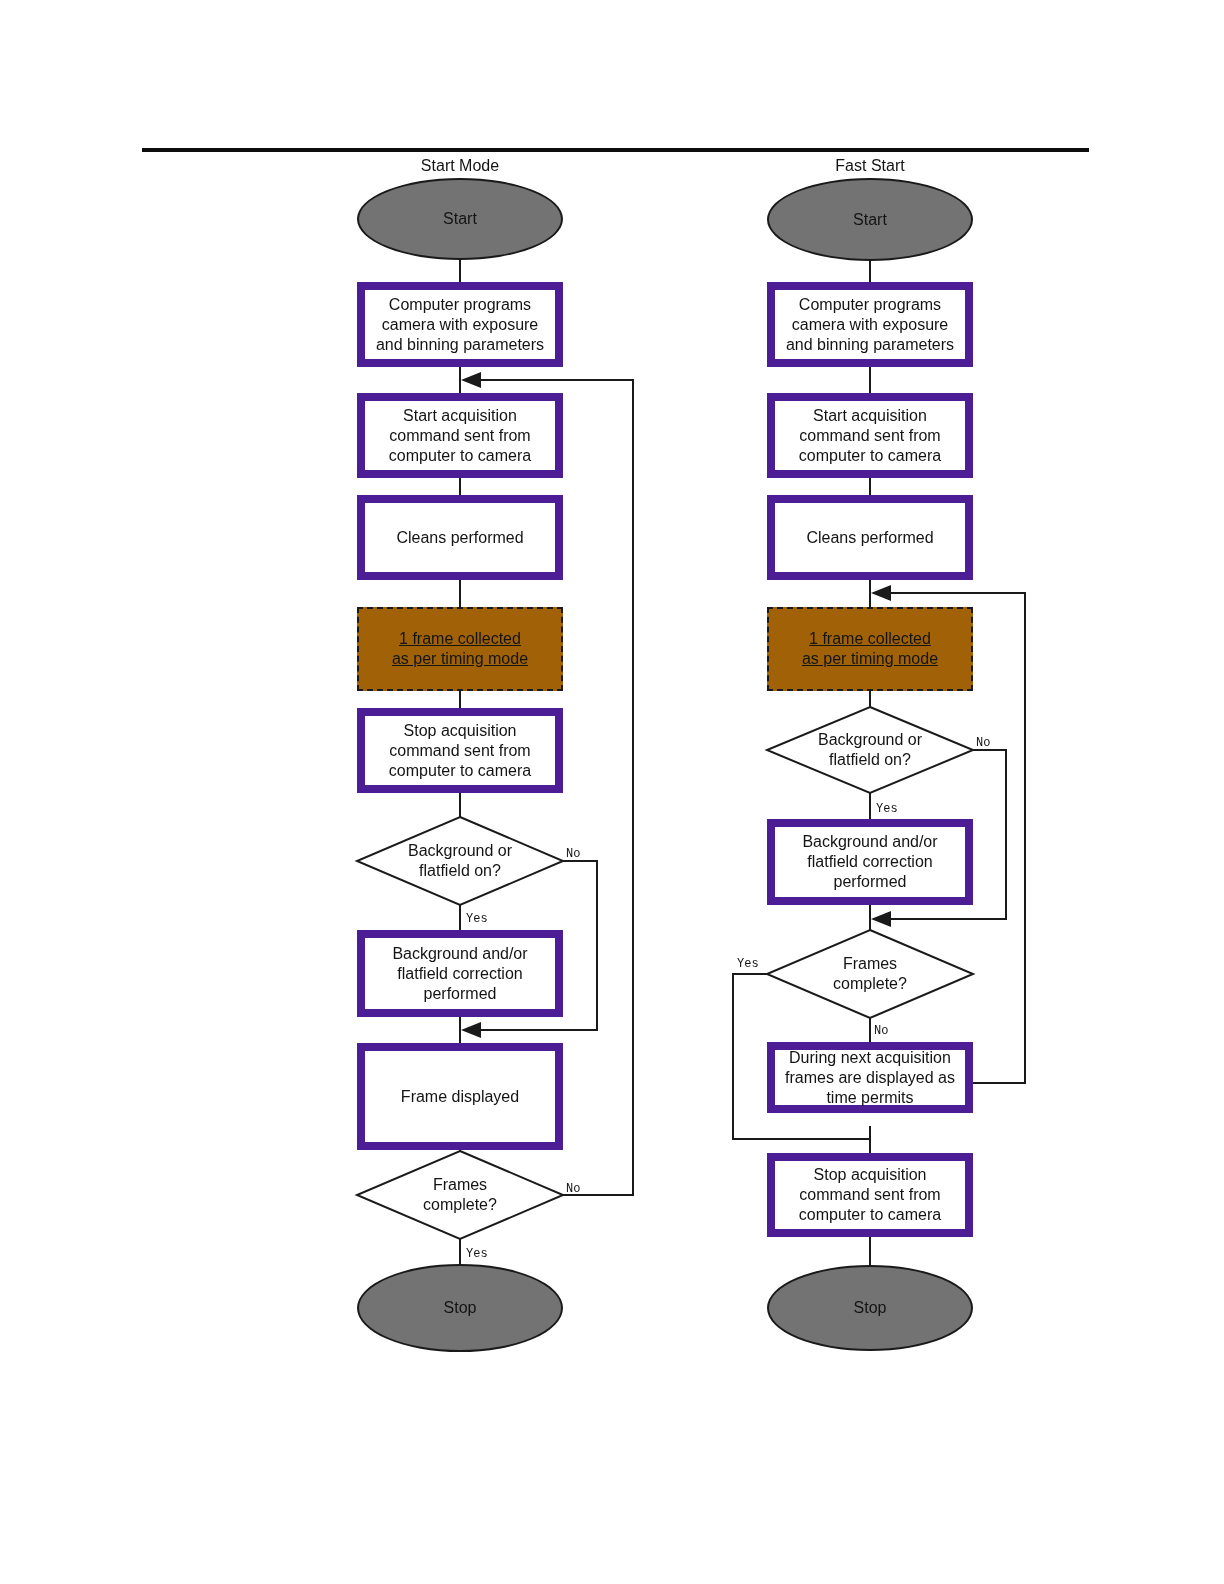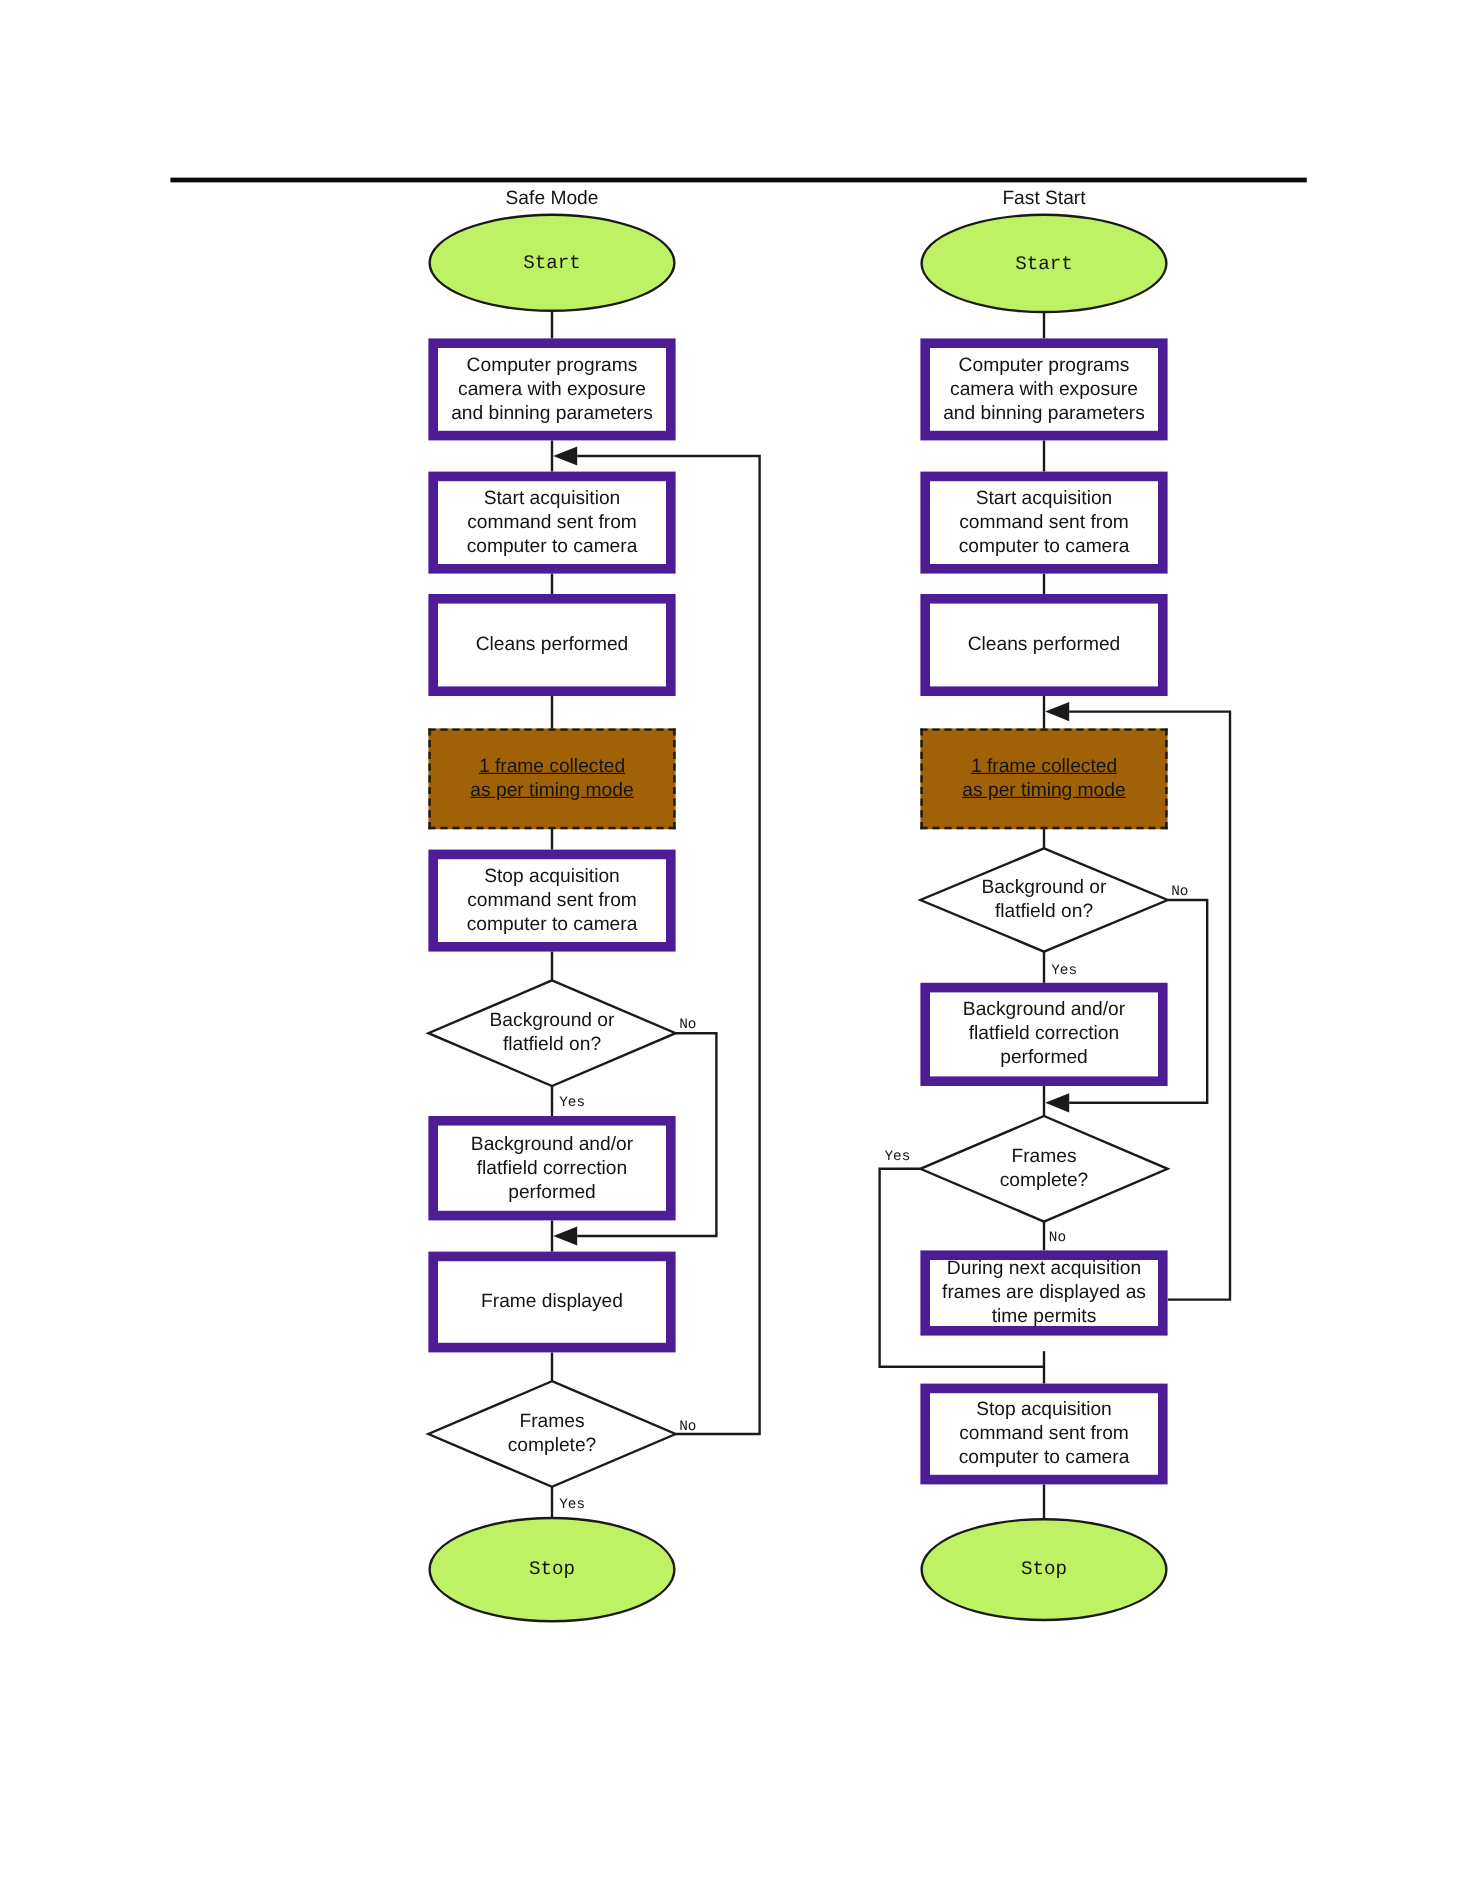--- a/index.html
+++ b/index.html
@@ -40,22 +40,21 @@
     background: #ffffff;
   }
   .dashed {
     border: 2px dashed #1a1a1a;
     background: #a16207;
     text-decoration: underline;
   }
   .ellipse {
     border: 2px solid #1a1a1a;
     border-radius: 50%;
-    background: #bef264;
-    font-family: Liberation Mono, monospace;
+    background: #737373;
   }
   .diamond-label {
     background: transparent;
     border: none;
   }
   .branch-label {
     position: absolute;
     font-size: 12px;
     line-height: 20px;
     z-index: 3;
@@ -140,21 +139,21 @@
     </g>
 
     <g>
       <polyline points="767,974 733,974 733,1139 870,1139"></polyline>
     </g>
 
     <polygon class="diamond" points="870,707 973,750 870,793 767,750"></polygon>
     <polygon class="diamond" points="870,930 973,974 870,1018 767,974"></polygon>
   </svg>
 
-  <div class="col-title" style="left:357px; top:156px;">Safe Mode</div>
+  <div class="col-title" style="left:357px; top:156px;">Start Mode</div>
 
   <div class="node ellipse" style="left:357px; top:178px; width:206px; height:82px;">Start</div>
 
   <div class="node box" style="left:357px; top:282px; width:206px; height:85px;">Computer programs
 camera with exposure
 and binning parameters</div>
 
   <div class="node box" style="left:357px; top:393px; width:206px; height:85px;">Start acquisition
 command sent from
 computer to camera</div>
@@ -171,21 +170,21 @@
   <div class="node diamond-label" style="left:357px; top:817px; width:206px; height:88px;">Background or
 flatfield on?</div>
 
   <div class="branch-label" style="left:566px; top:844px;">No</div>
   <div class="branch-label" style="left:466px; top:909px;">Yes</div>
 
   <div class="node box" style="left:357px; top:930px; width:206px; height:87px;">Background and/or
 flatfield correction
 performed</div>
 
-  <div class="node box" style="left:357px; top:1043px; width:206px; height:84px;">Frame displayed</div>
+  <div class="node box" style="left:357px; top:1043px; width:206px; height:107px;">Frame displayed</div>
 
   <div class="node diamond-label" style="left:357px; top:1151px; width:206px; height:88px;">Frames
 complete?</div>
 
   <div class="branch-label" style="left:566px; top:1179px;">No</div>
   <div class="branch-label" style="left:466px; top:1244px;">Yes</div>
 
   <div class="node ellipse" style="left:357px; top:1264px; width:206px; height:88px;">Stop</div>
 
   <div class="col-title" style="left:767px; top:156px;">Fast Start</div>

